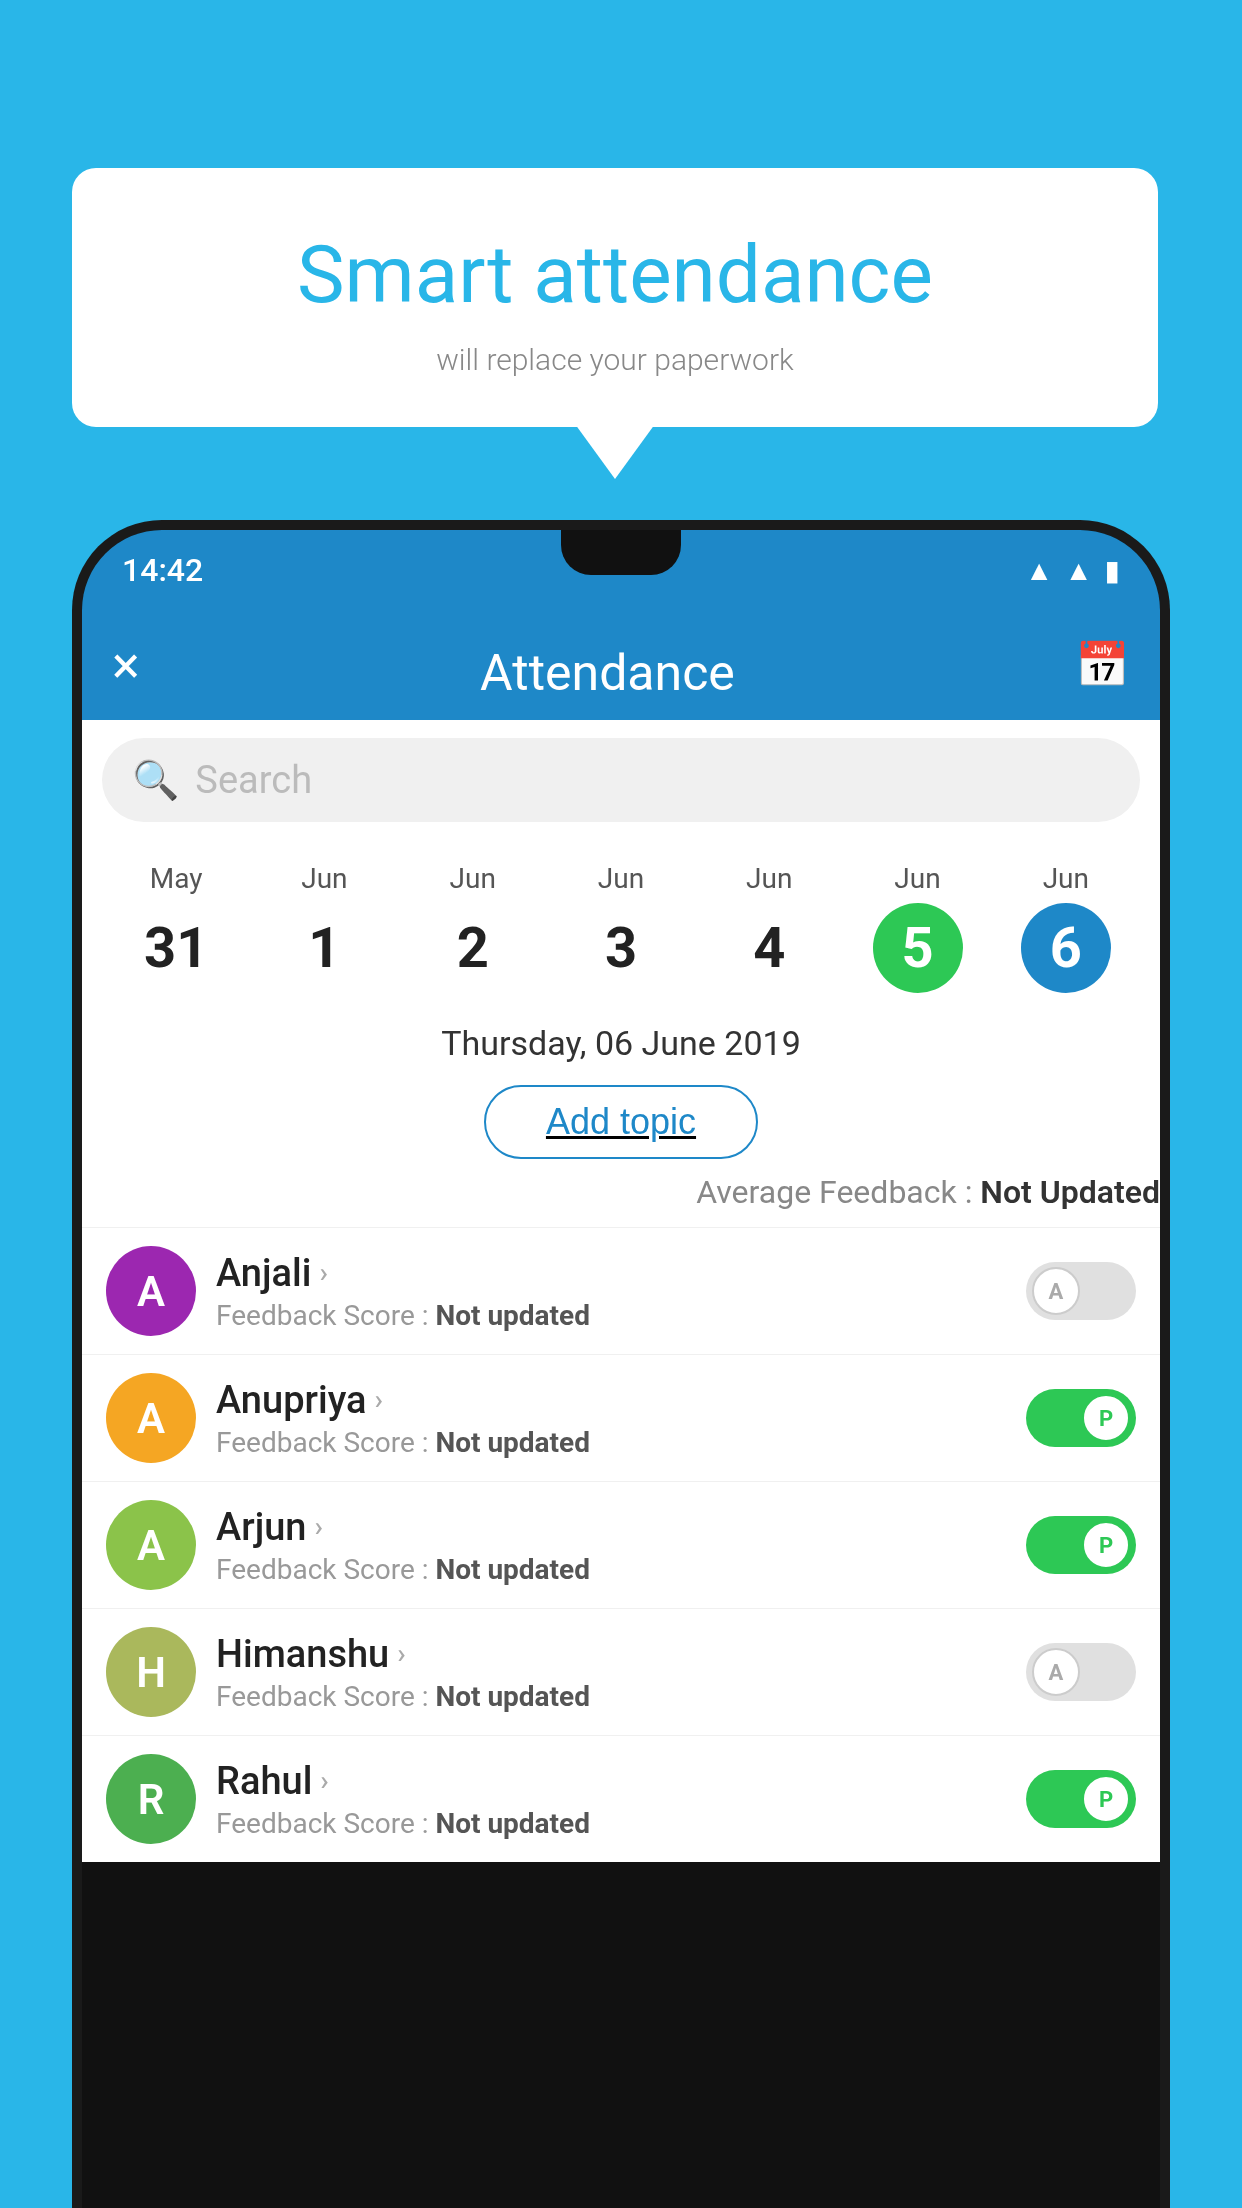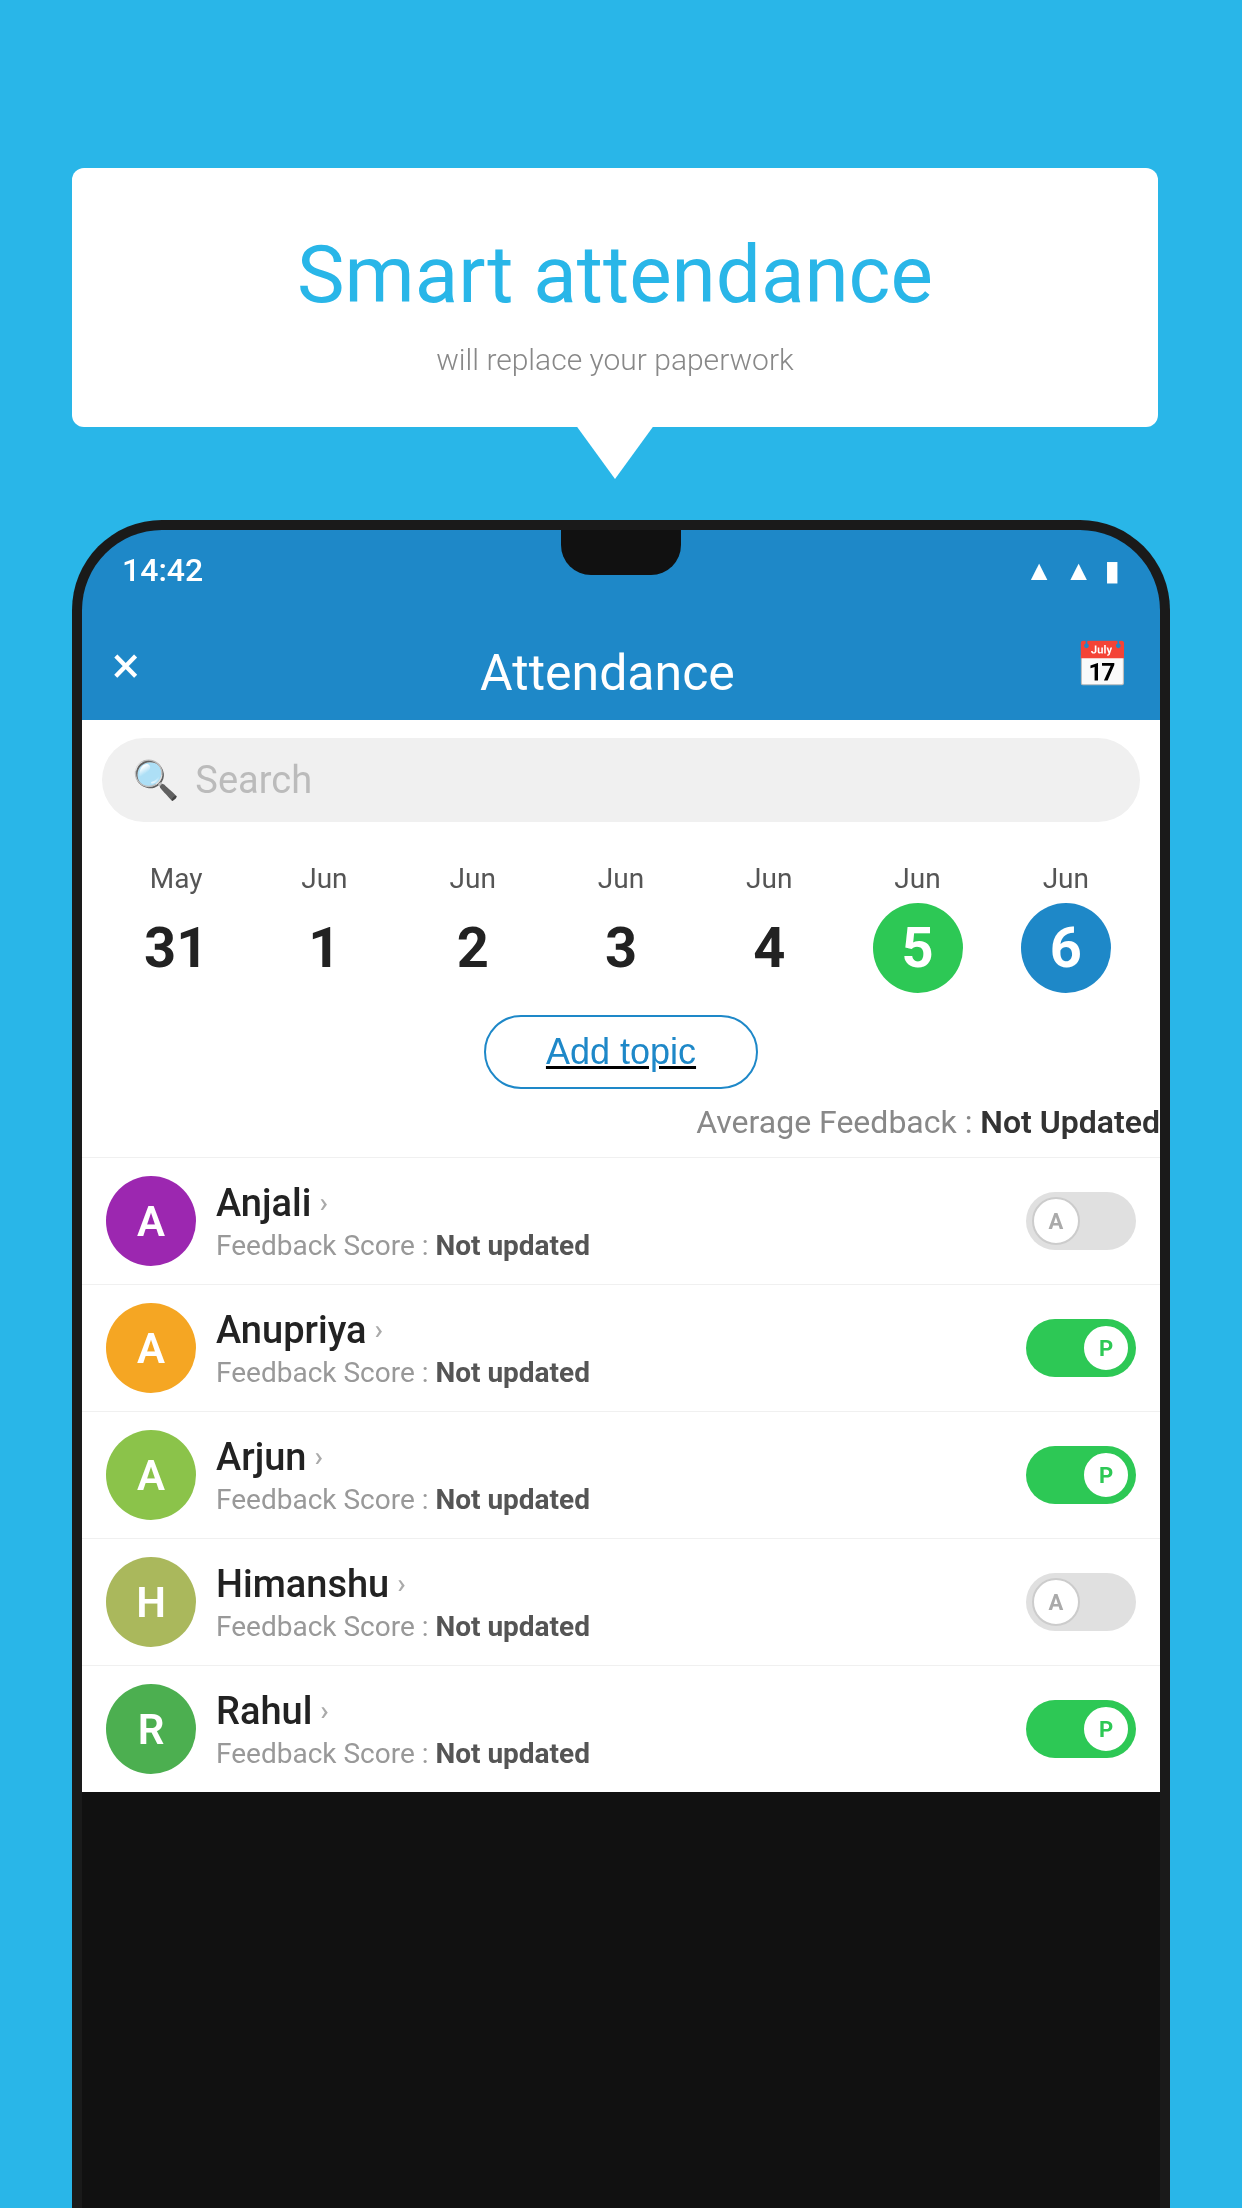--- a/index.html
+++ b/index.html
@@ -13,21 +13,21 @@
       position: relative;
     }
 
     
     .speech-bubble {
       position: absolute;
       top: 168px;
       left: 72px;
       right: 84px;
       background: white;
-      border-radius: 12px;
+      border-radius: 24px;
       padding: 60px 40px 50px;
       text-align: center;
     }
     .speech-bubble::after {
       content: '';
       position: absolute;
       bottom: -52px;
       left: 50%;
       transform: translateX(-50%);
       width: 0;
@@ -409,20 +409,21 @@
           <div class="date-col">
             <div class="month-label">Jun</div>
             <div class="day-number today">5</div>
           </div>
           <div class="date-col">
             <div class="month-label">Jun</div>
             <div class="day-number selected">6</div>
           </div>
         </div>
 
+      <div class="date-info">Thursday, 06 June 2019</div>
 
       <div class="add-topic-btn">
         <button>Add topic</button>
       </div>
 
       <div class="avg-feedback">
         <span>Average Feedback :</span>
         <strong>Not Updated</strong>
       </div>
 

